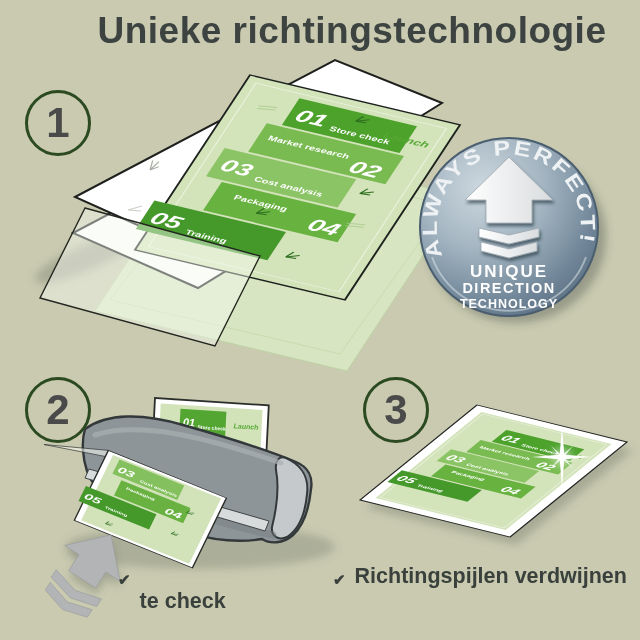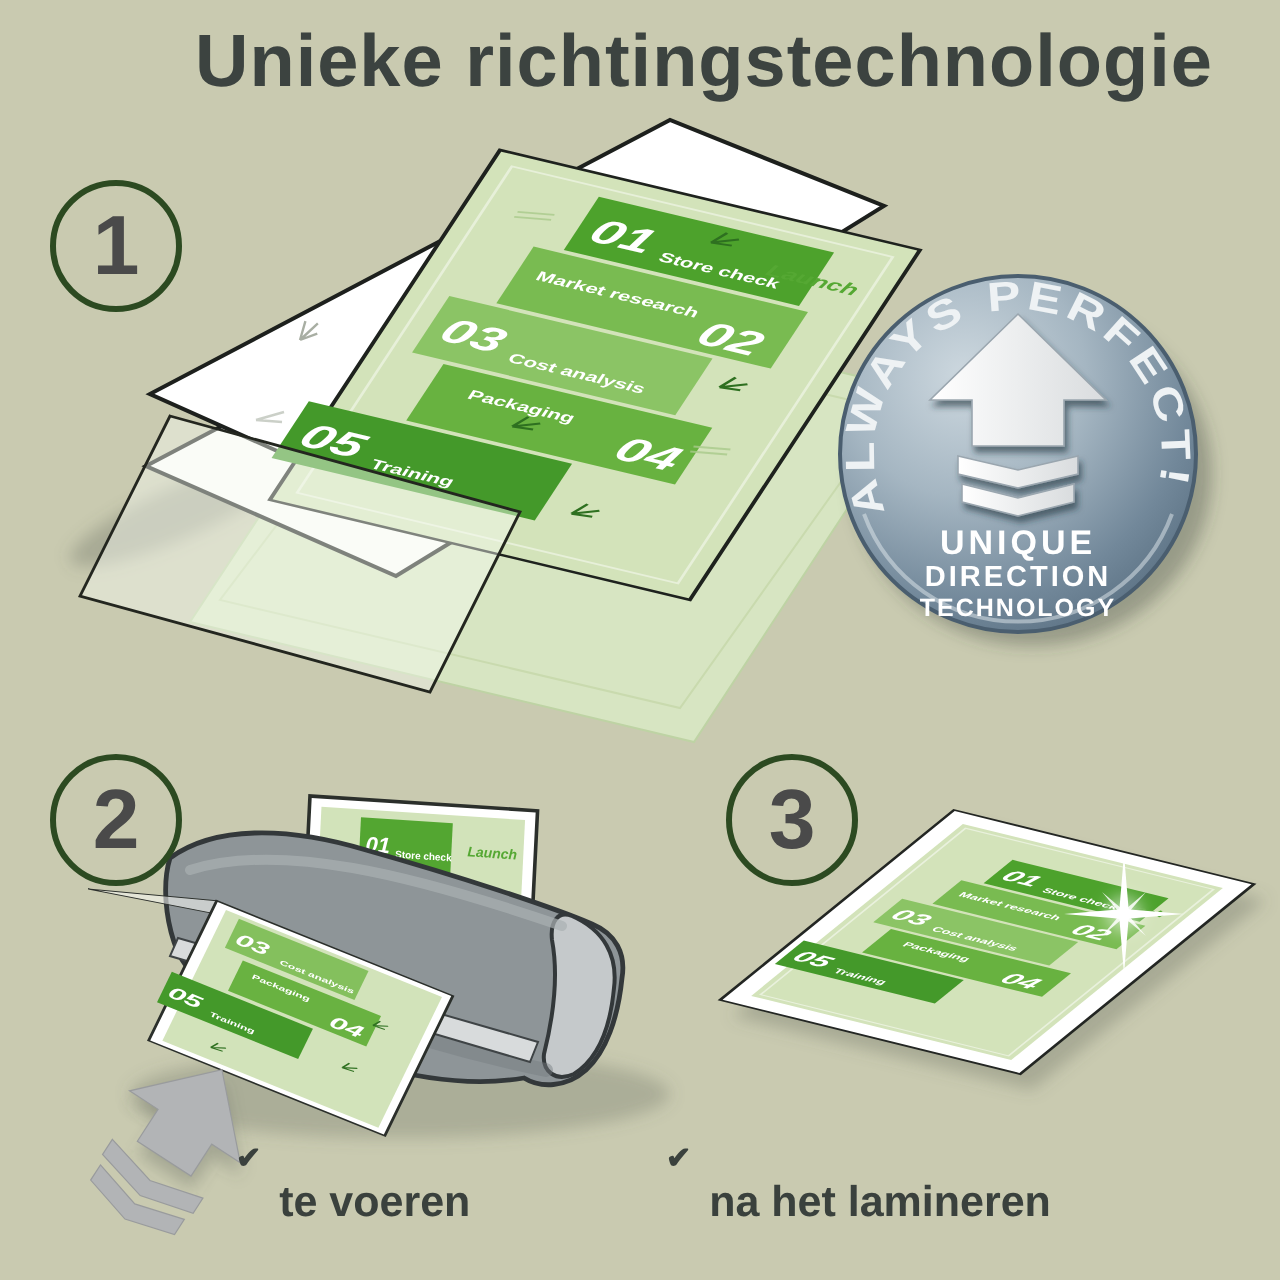--- a/index.html
+++ b/index.html
@@ -221,24 +221,23 @@
   </svg>
 
   <div class="step-circle c1">1</div>
   <div class="step-circle c2">2</div>
   <div class="step-circle c3">3</div>
 
   <div class="benefit b1">
     <span class="check">✔</span>
     <span>
       <br>
-      <span>te voeren</span>
+      <span>te check</span>
     </span>
   </div>
   <div class="benefit b2">
     <span class="check">✔</span>
     <span>
-      <br>
-      <span>na het lamineren</span>
+      <span>Richtingspijlen verdwijnen</span><br>
     </span>
   </div>
 
 </div>
 
 </body></html>

